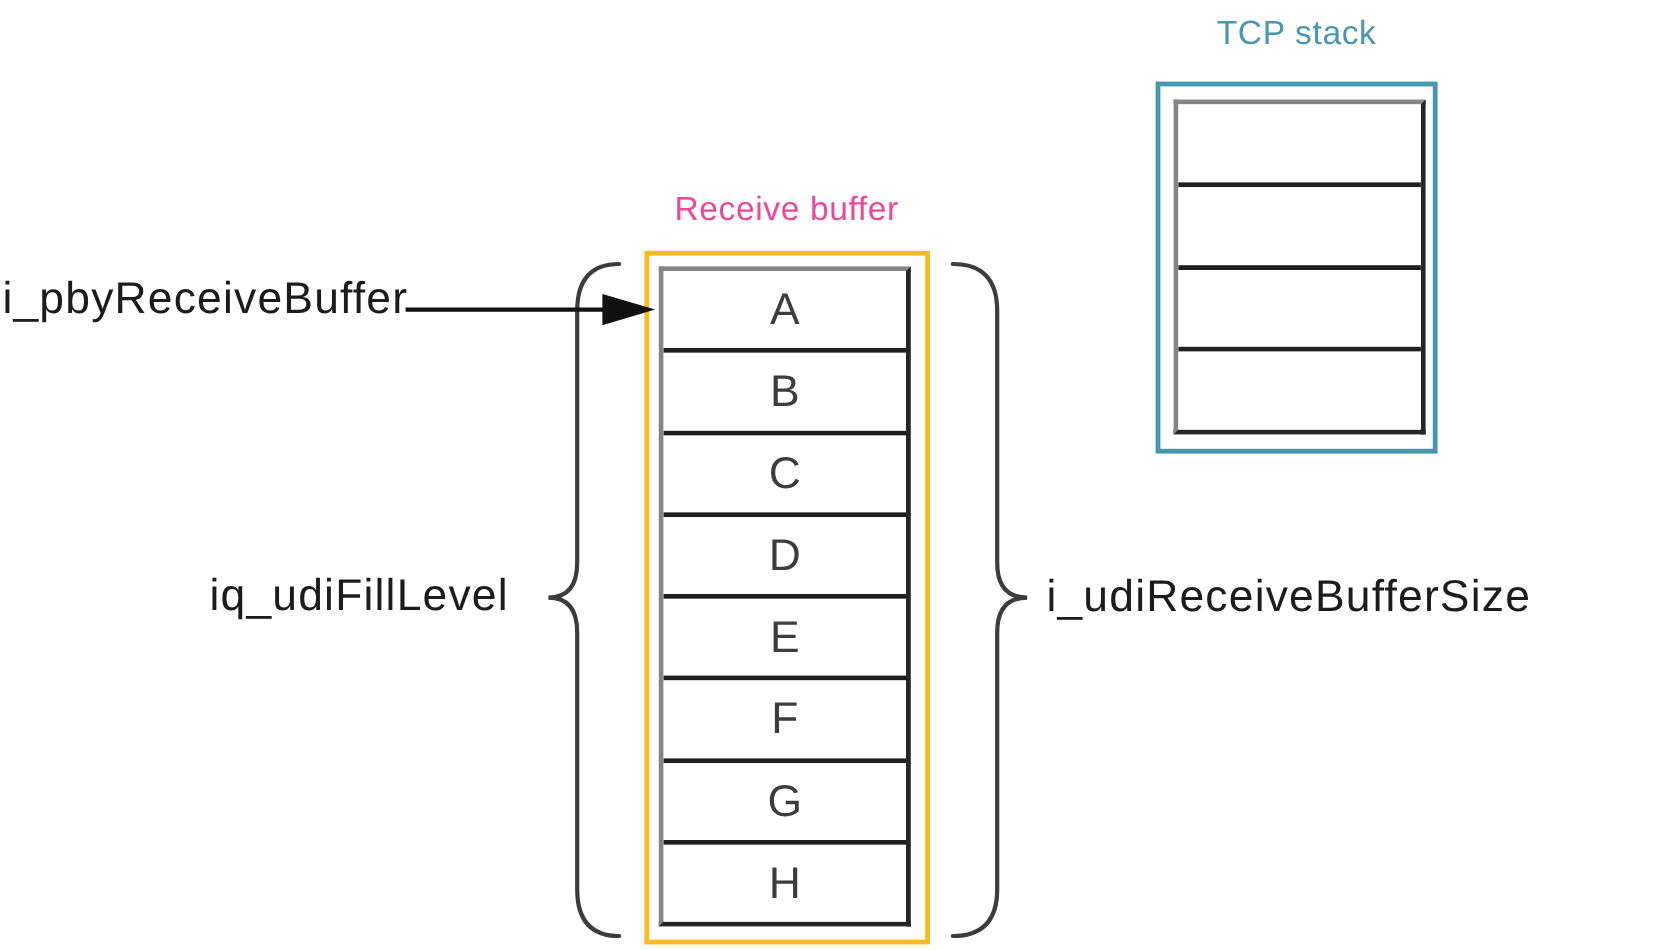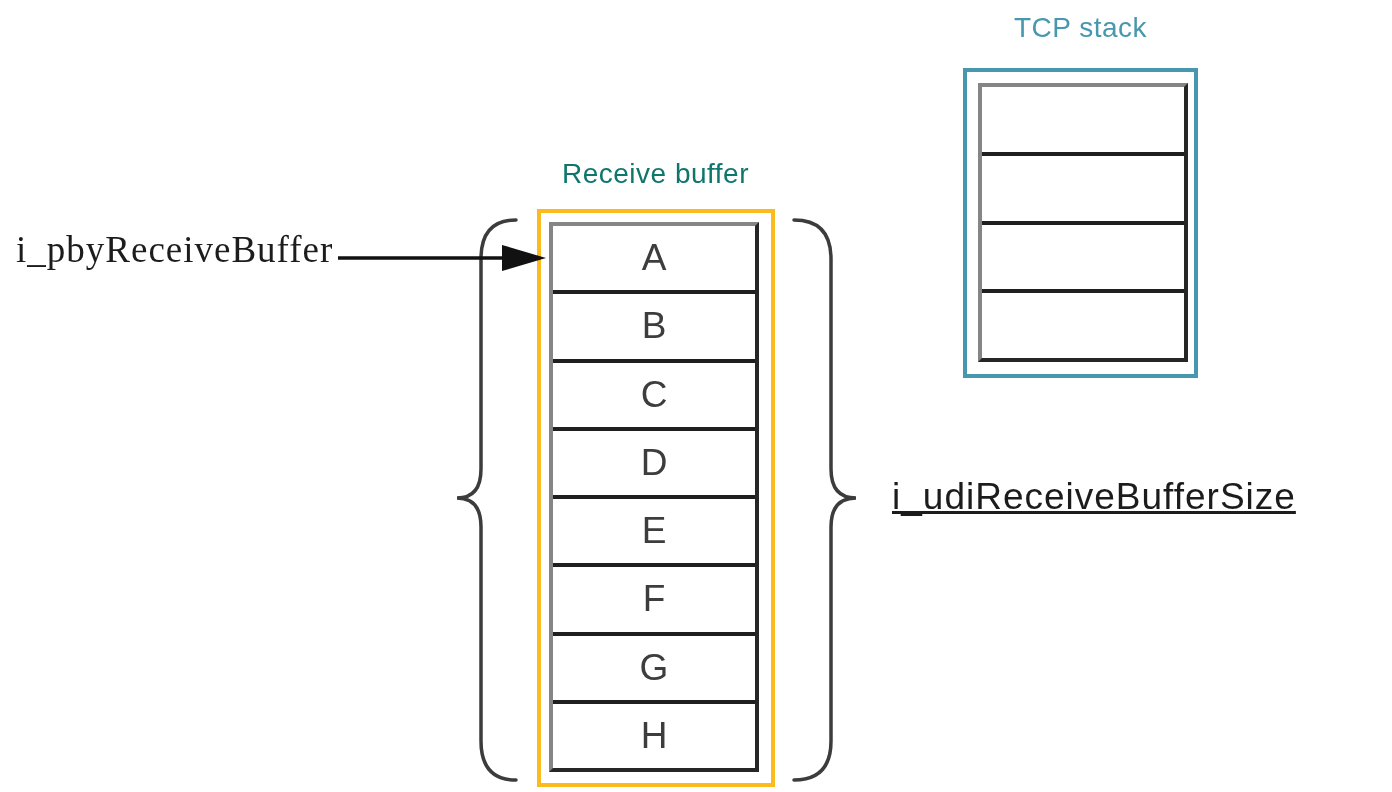--- a/index.html
+++ b/index.html
@@ -21,21 +21,21 @@
     position: absolute;
     font-size: 28px;
     letter-spacing: 0.5px;
     text-align: center;
     white-space: nowrap;
   }
   #receive-title {
     left: 533px;
     top: 158px;
     width: 245px;
-    color: #0f766e;
+    color: #ec4899;
   }
   #tcp-title {
     left: 963px;
     top: 12px;
     width: 235px;
     color: #4797AE;
   }
 
   
   .accent-box {
@@ -97,34 +97,32 @@
 
   
   .var-label {
     position: absolute;
     font-size: 37px;
     letter-spacing: 1px;
     color: #1c1c1c;
     white-space: nowrap;
   }
   #pointer-label {
-    left: 16px;
+    left: 2px;
     top: 228px;
-    font-family: Liberation Serif, serif;
   }
   #fill-label {
     left: 0px;
     top: 475px;
     width: 424px;
     text-align: right;
   }
   #size-label {
-    left: 892px;
+    left: 872px;
     top: 476px;
-    text-decoration: underline;
   }
 
   
   .deco {
     position: absolute;
   }
 </style>
 </head>
 <body>
 
@@ -151,20 +149,21 @@
 
   <div id="tcp-stack" class="stack">
       <div class="cell"></div>
       <div class="cell"></div>
       <div class="cell"></div>
       <div class="cell"></div>
     </div>
 
   <div id="pointer-label" class="var-label">i_pbyReceiveBuffer</div>
 
+  <div id="fill-label" class="var-label">iq_udiFillLevel</div>
 
   <div id="size-label" class="var-label">i_udiReceiveBufferSize</div>
 
   <svg class="deco" style="left:452px; top:217px;" width="70" height="566" viewBox="0 0 70 566">
     <path d="M 64 3 Q 29 3 29 42 L 29 252 Q 29 281 5 281 Q 29 281 29 310 L 29 524 Q 29 563 64 563" fill="none" stroke="#3c3c3c" stroke-width="3.5" stroke-linecap="round"></path>
   </svg>
 
   <svg class="deco" style="left:788px; top:217px;" width="72" height="566" viewBox="0 0 72 566">
     <path d="M 6 3 Q 43 3 43 42 L 43 252 Q 43 281 68 281 Q 43 281 43 310 L 43 524 Q 43 563 6 563" fill="none" stroke="#3c3c3c" stroke-width="3.5" stroke-linecap="round"></path>
   </svg>

